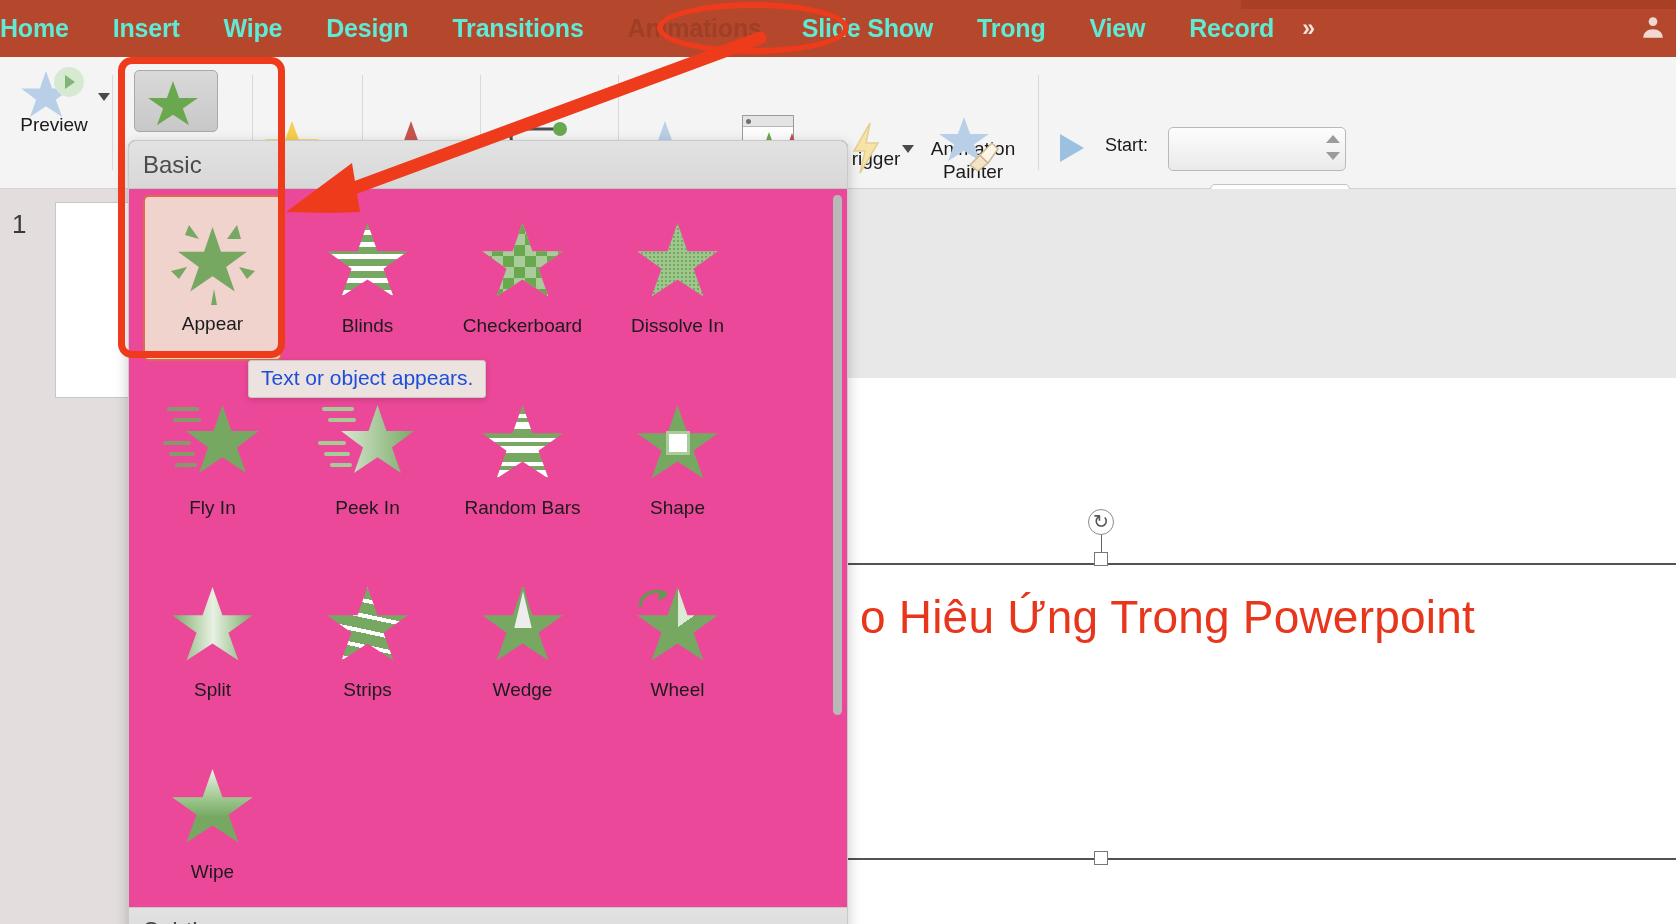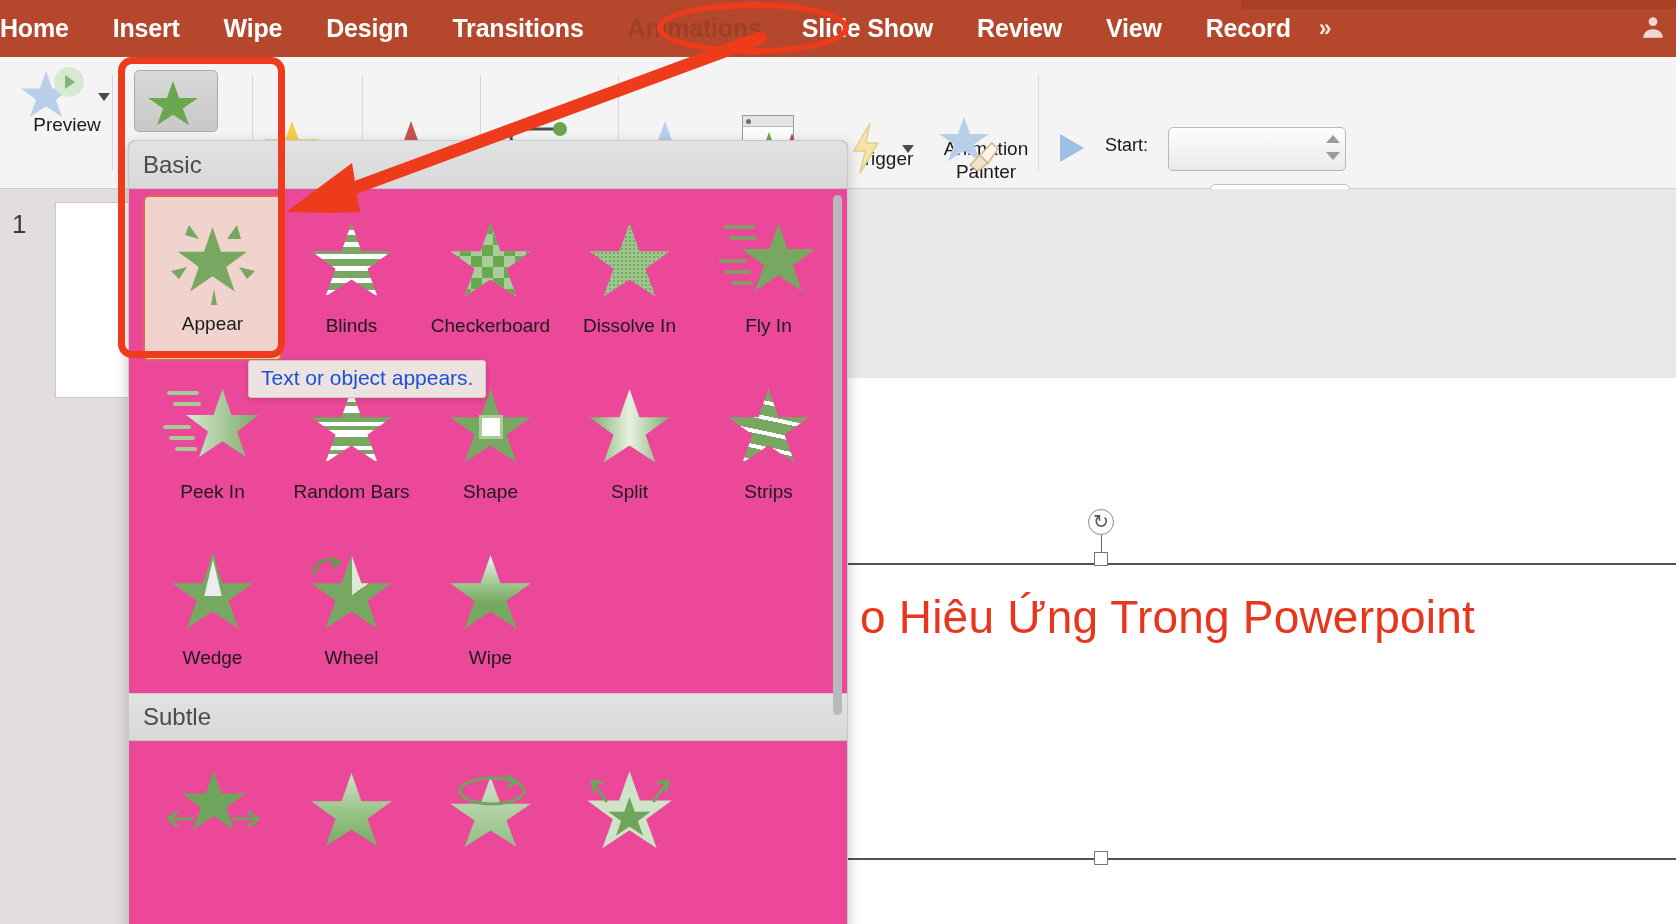--- a/index.html
+++ b/index.html
@@ -10,21 +10,21 @@
   }
   #app { position: relative; width: 1676px; height: 924px; }
 
   
   .ribbon-tabs {
     position: absolute; left: 0; top: 0; width: 1676px; height: 57px;
     background: #b5482c;
     display: flex; align-items: center;
   }
   .tab {
-    color: #ffffff; font-size: 25px; font-weight: bold;
+    color: #5eead4; font-size: 25px; font-weight: bold;
     padding: 0 0; margin-right: 44px; white-space: nowrap;
     letter-spacing: -0.2px;
   }
   .tab:first-child { margin-left: 30px; }
   .tab.active { color: #9e3f26; }
   .tab-chev { font-size: 23px; font-weight: bold; color: #f5e4de; }
   .acct-icon {
     position: absolute; right: 10px; top: 14px;
     width: 26px; height: 26px; color: #f0d9d2; font-size: 26px; line-height: 26px;
   }
@@ -36,21 +36,21 @@
   
   .ribbon-body {
     position: absolute; left: 0; top: 57px; width: 1676px; height: 132px;
     background: #f4f4f4; border-bottom: 1px solid #d2d2d2;
   }
   .sep { position: absolute; top: 18px; width: 1px; height: 95px; background: #d8d8d8; }
 
   .ctl { position: absolute; }
   .ctl-label {
     position: absolute; text-align: center; font-size: 19px; color: #1a1a1a;
-    width: 100%; line-height: 23px; margin-left: 13px;
+    width: 100%; line-height: 23px;
   }
   .caret {
     width: 0; height: 0; border-left: 6px solid transparent;
     border-right: 6px solid transparent; border-top: 8px solid #4a4a4a;
   }
 
   
   .star {
     clip-path: polygon(50% 0%, 61.8% 35.2%, 98% 35.2%, 69% 57.3%, 80.9% 92%,
                        50% 70.5%, 19.1% 92%, 31% 57.3%, 2% 35.2%, 38.2% 35.2%);
@@ -63,21 +63,21 @@
     border-radius: 7px 7px 0 0;
     box-shadow: 0 4px 14px rgba(0,0,0,0.22);
     overflow: hidden;
   }
   .gal-header {
     height: 48px; background: linear-gradient(#e2e2e2, #d8d8d8);
     border-bottom: 1px solid #c4c4c4;
     display: flex; align-items: center; padding-left: 14px;
     font-size: 24px; color: #4b4b4b;
   }
-  .gal-grid { display: flex; flex-wrap: wrap; padding: 6px 0 0 14px; }
+  .gal-grid { display: flex; flex-wrap: wrap; padding: 6px 0 0 14px; gap: 16px; }
   .gal-cell {
     width: 139px; height: 166px; position: relative;
     display: flex; flex-direction: column; align-items: center; justify-content: flex-start;
   }
   .gal-cell.sel {
     background: #efd3cc; border: 2px solid #de6a4b; border-radius: 6px;
   }
   .cell-art { width: 100px; height: 112px; position: relative; margin-top: 12px; }
   .cell-label {
     font-size: 19px; color: #1b1b1b; text-align: center; width: 100%;
@@ -154,21 +154,21 @@
 
   <div class="ribbon-tabs">
     <div class="tabbar-notch"></div>
     <div class="tab">Home</div>
     <div class="tab">Insert</div>
     <div class="tab">Wipe</div>
     <div class="tab">Design</div>
     <div class="tab">Transitions</div>
     <div class="tab active" style="margin-right:40px;">Animations</div>
     <div class="tab">Slide Show</div>
-    <div class="tab">Review</div>
+    <div class="tab">Trong</div>
     <div class="tab">View</div>
     <div class="tab" style="margin-right:28px;">Record</div>
     <div class="tab-chev">»</div>
     <div class="acct-icon">
       <svg width="26" height="26" viewBox="0 0 24 24" fill="#f0d9d2">
         <circle cx="12" cy="7" r="4"></circle>
           <path d="M3 22c0-5 4-8 9-8s9 3 9 8z"></path>
       </svg>
     </div>
   </div>

